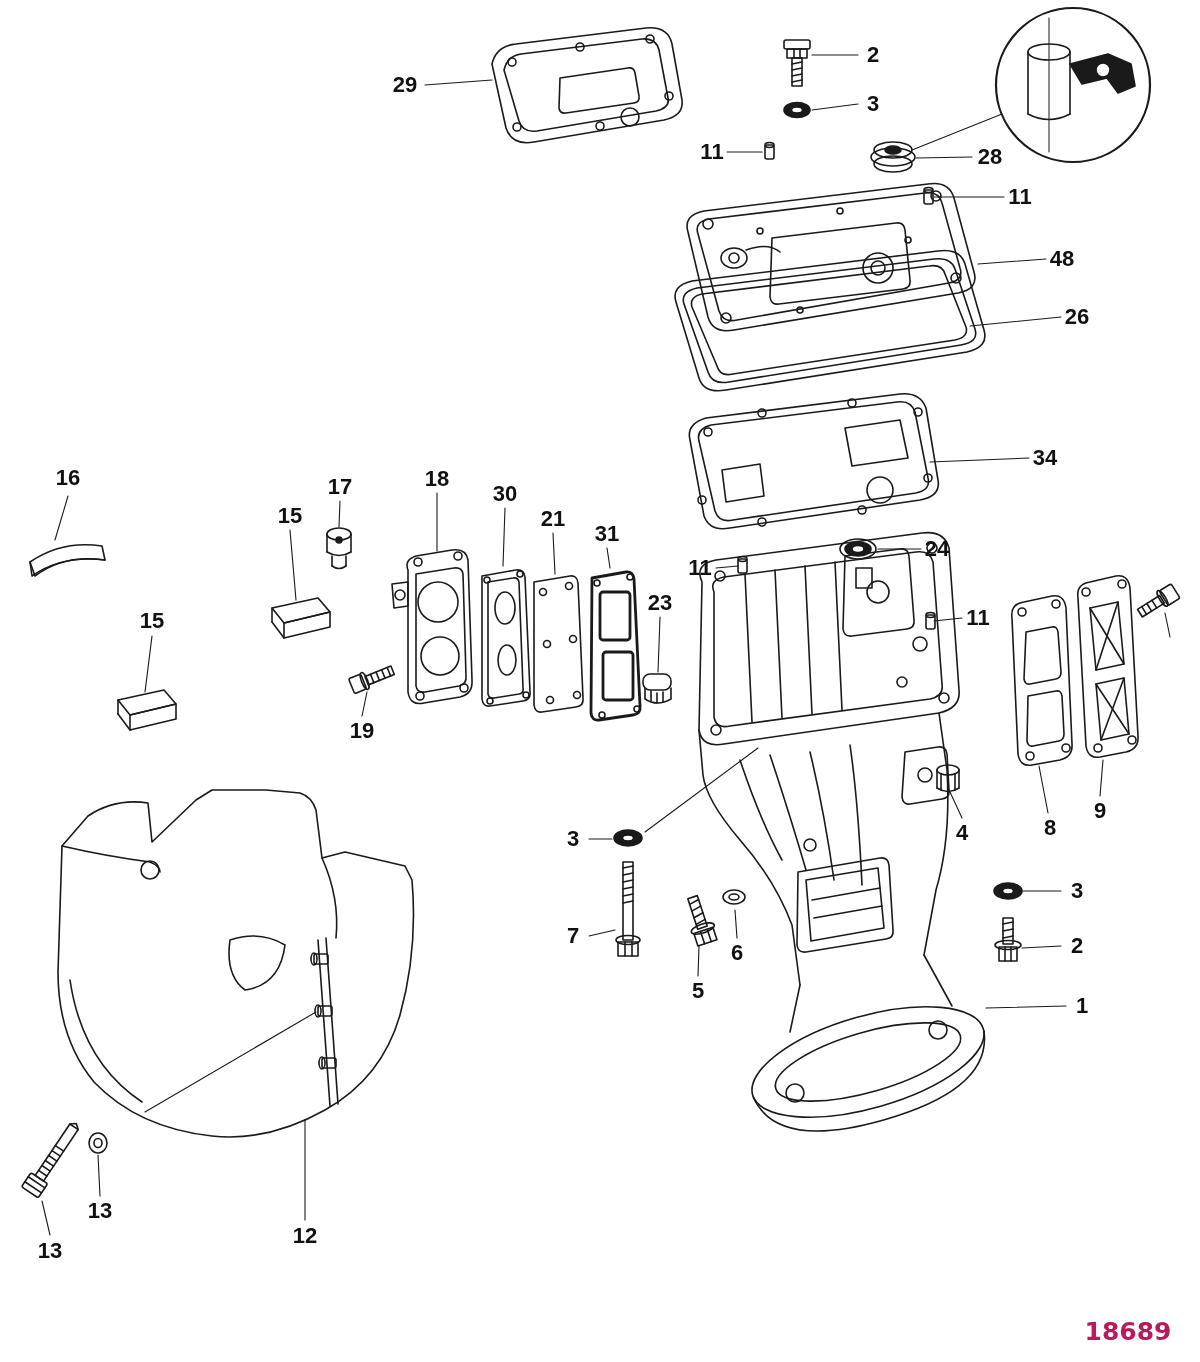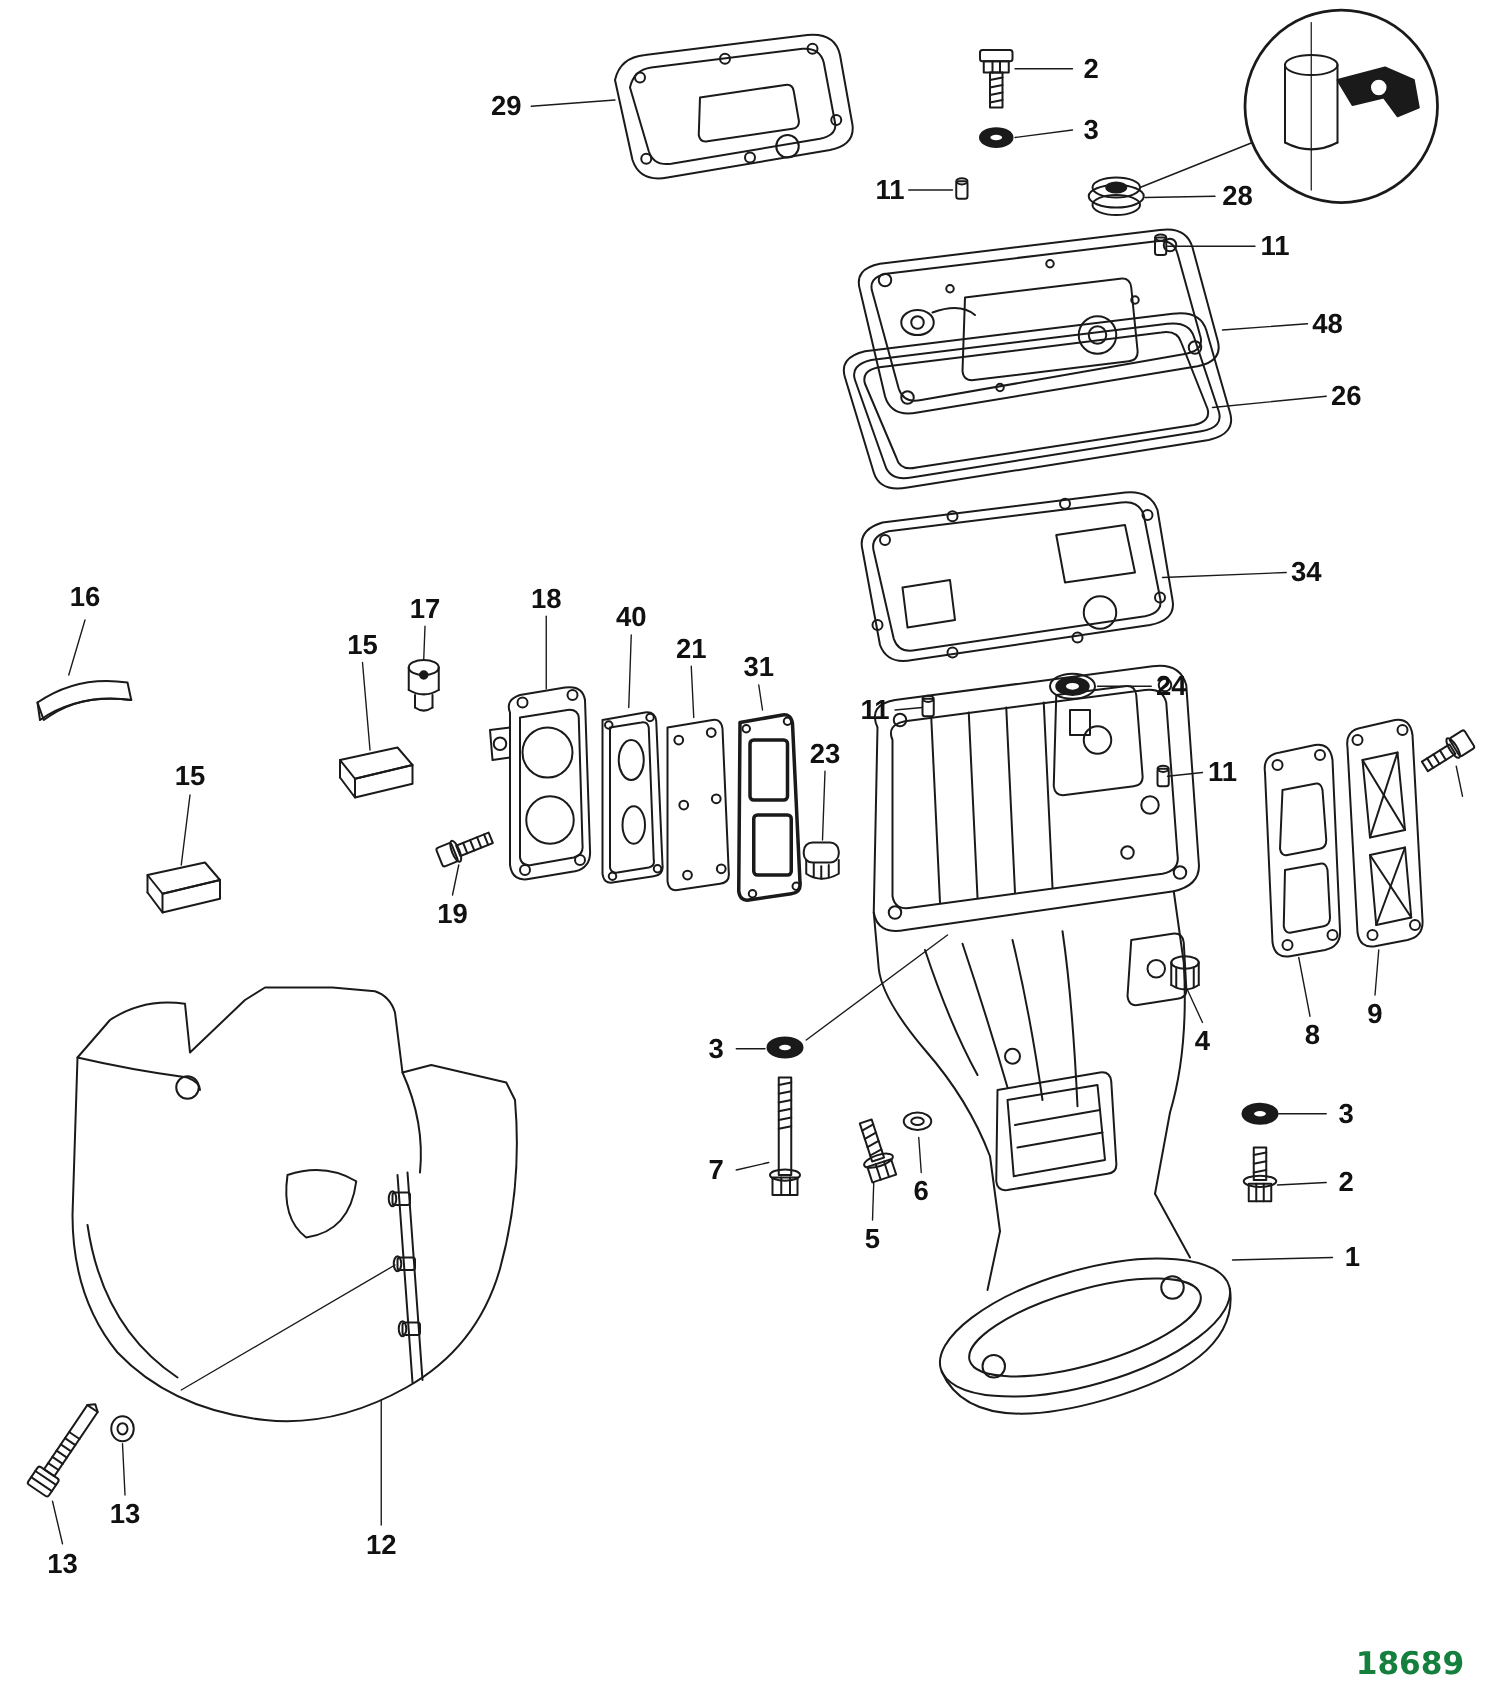--- a/index.html
+++ b/index.html
@@ -3,21 +3,21 @@
 <meta charset="utf-8">
 <style>
   html,body{margin:0;padding:0;background:#fff;}
   .canvas{position:relative;width:1200px;height:1362px;background:#ffffff;overflow:hidden;
           font-family:"Liberation Sans",sans-serif;}
   .canvas svg{position:absolute;left:0;top:0;}
   .callout{position:absolute;transform:translate(-50%,-50%);
            font:600 22px "Liberation Sans",sans-serif;color:#111;white-space:nowrap;
            user-select:none;}
   .diagram-id{position:absolute;transform:translate(-50%,-50%);
-              font:700 25px "DejaVu Sans",sans-serif;color:#15803d;text-align:right;}
+              font:700 25px "DejaVu Sans",sans-serif;color:#be185d;text-align:right;}
 </style>
 </head>
 <body>
 
 <div class="canvas">
 
 <svg width="1200" height="1362" viewBox="0 0 1200 1362">
 <g fill="none" stroke="#1a1a1a" stroke-width="1.6" stroke-linejoin="round" stroke-linecap="round">
 
   <g stroke-width="1.1">
@@ -447,21 +447,21 @@
 <span class="callout" style="left:1020px;top:197px">11</span>
 <span class="callout" style="left:1062px;top:259px">48</span>
 <span class="callout" style="left:1077px;top:317px">26</span>
 <span class="callout" style="left:1045px;top:458px">34</span>
 <span class="callout" style="left:937px;top:549px">24</span>
 <span class="callout" style="left:700px;top:568px">11</span>
 <span class="callout" style="left:68px;top:478px">16</span>
 <span class="callout" style="left:290px;top:516px">15</span>
 <span class="callout" style="left:340px;top:487px">17</span>
 <span class="callout" style="left:437px;top:479px">18</span>
-<span class="callout" style="left:505px;top:494px">40</span>
+<span class="callout" style="left:505px;top:494px">30</span>
 <span class="callout" style="left:553px;top:519px">21</span>
 <span class="callout" style="left:607px;top:534px">31</span>
 <span class="callout" style="left:152px;top:621px">15</span>
 <span class="callout" style="left:660px;top:603px">23</span>
 <span class="callout" style="left:978px;top:618px">11</span>
 <span class="callout" style="left:1228px;top:651px">10</span>
 <span class="callout" style="left:362px;top:731px">19</span>
 <span class="callout" style="left:1050px;top:828px">8</span>
 <span class="callout" style="left:1100px;top:811px">9</span>
 <span class="callout" style="left:573px;top:839px">3</span>

